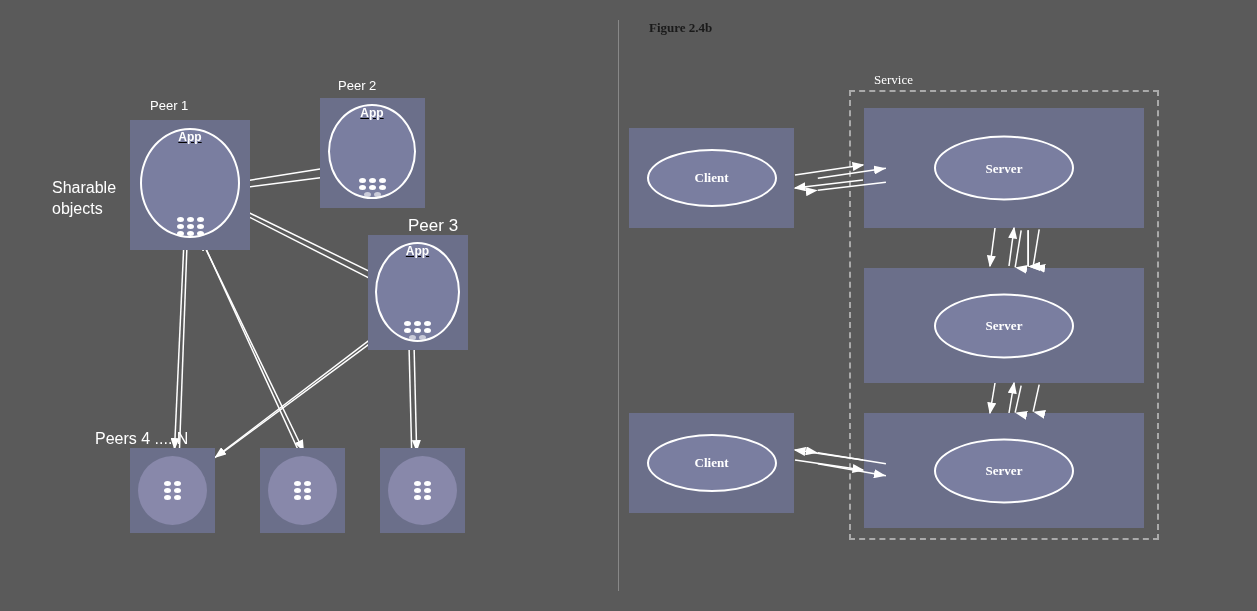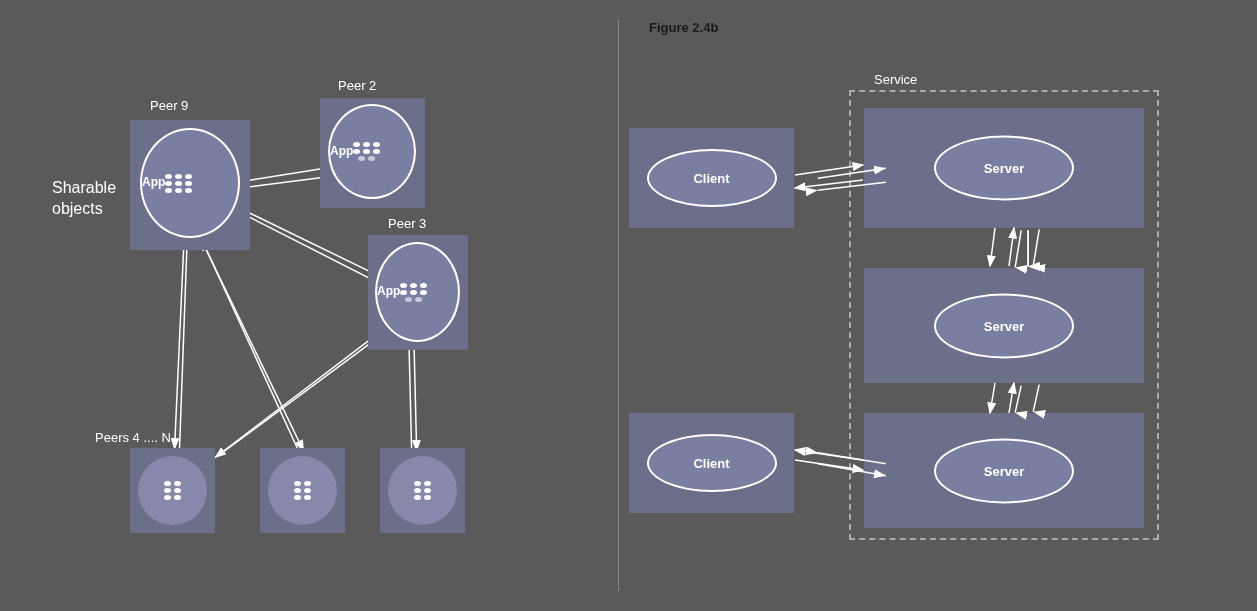--- a/index.html
+++ b/index.html
@@ -26,20 +26,21 @@
       position: relative;
       border-right: 1px solid #888;
       padding-right: 10px;
     }
 
     
     .right-panel {
       flex: 1;
       position: relative;
       padding-left: 30px;
+      font-family: Liberation Serif, serif;
     }
 
     
     .peer-box {
       position: absolute;
       background-color: #6b6f8a;
       border: none;
     }
 
     .peer-label {
@@ -49,23 +50,24 @@
       font-weight: normal;
     }
 
     
     .app-oval {
       position: absolute;
       background-color: #7a7ea0;
       border: 2px solid white;
       border-radius: 50%;
       display: flex;
-      flex-direction: row;
+      flex-direction: column;
       align-items: center;
-      justify-content: flex-start;
+      justify-content: space-between;
+      text-decoration: underline;
     }
 
     .app-label {
       color: white;
       font-size: 12px;
       font-weight: bold;
       margin-bottom: 2px;
     }
 
     .dots-container {
@@ -188,21 +190,21 @@
               <div class="dot"></div>
             </div>
           <div class="dot-row">
               <div class="dot"></div>
               <div class="dot"></div>
               <div class="dot"></div>
             </div>
         </div>
       </div>
     </div>
-    <div class="peer-label" style="left:130px;top:78px;color:white;font-size:13px;">Peer 9</div>
+    <div class="peer-label" style="left:130px;top:78px;color:white;font-size:13px;">Peer 1</div>
 
     <div class="sharable-label" style="left:32px;top:158px;font-size:16px;color:white;">
       <span style="white-space:pre-line;">Sharable
 objects</span>
     </div>
 
     <div class="peer-box" style="left:300px;top:78px;width:105px;height:110px;background:#6b6f8a;">
       <div class="app-oval" style="width:88px;height:95px;left:8px;top:6px;">
         <span class="app-label">App</span>
         <div class="dots-container">
@@ -239,23 +241,23 @@
               <div class="dot"></div>
               <div class="dot"></div>
             </div>
           <div class="dot-row" style="opacity:0.6">
               <div class="dot"></div>
               <div class="dot"></div>
             </div>
         </div>
       </div>
     </div>
-    <div class="peer-label" style="left:368px;top:196px;color:white;font-size:13px;">Peer 3</div>
-
-    <div class="peer-label" style="left:75px;top:410px;color:white;font-size:13px;">Peers 4 .... N</div>
+    <div class="peer-label" style="left:388px;top:196px;color:white;font-size:17px;">Peer 3</div>
+
+    <div class="peer-label" style="left:75px;top:410px;color:white;font-size:16px;">Peers 4 .... N</div>
 
     <div class="peer-box" style="left:110px;top:428px;width:85px;height:85px;background:#6b6f8a;">
       <div style="position:absolute;inset:8px;background:#8888aa;border-radius:50%;display:flex;flex-direction:column;align-items:center;justify-content:center;">
         <div class="dots-container">
           <div class="dot-row">
               <div class="dot"></div>
               <div class="dot"></div>
             </div>
           <div class="dot-row">
               <div class="dot"></div>

